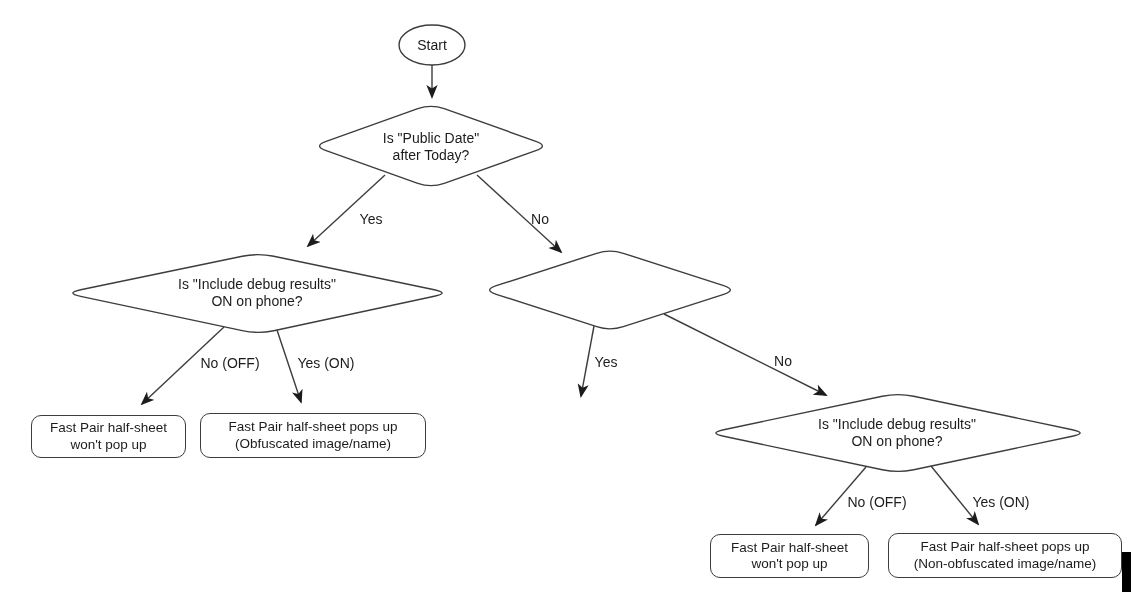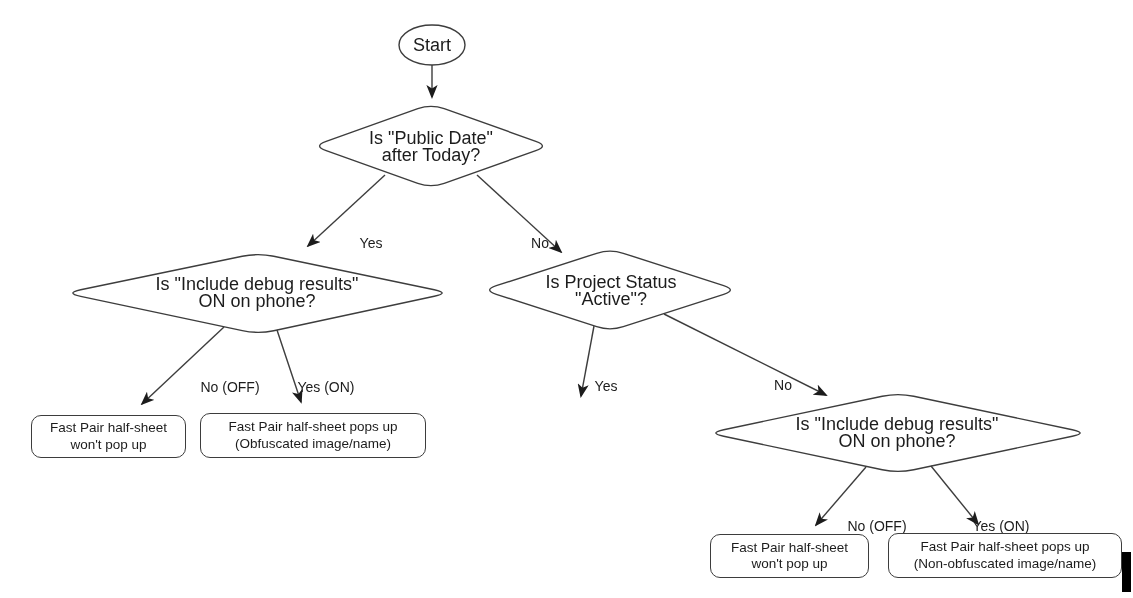--- a/index.html
+++ b/index.html
@@ -12,30 +12,29 @@
     background: #ffffff;
     overflow: hidden;
   }
   .svg-layer { position: absolute; left: 0; top: 0; }
   .node-label {
     position: absolute;
     transform: translate(-50%, -50%);
     text-align: center;
     white-space: pre-line;
     color: #1c1c1c;
-    font-size: 18px;
+    font-size: 14px;
     line-height: 17px;
   }
   .edge-label {
     position: absolute;
     transform: translate(-50%, -50%);
     white-space: nowrap;
     color: #1c1c1c;
     font-size: 14px;
-    margin-top: 24px;
   }
   .terminal-box {
     position: absolute;
     border: 1.4px solid #3d3d3d;
     border-radius: 10px;
     background: #ffffff;
     display: flex;
     align-items: center;
     justify-content: center;
     text-align: center;
@@ -82,22 +81,20 @@
     <line x1="664" y1="314" x2="826" y2="395" stroke="#3d3d3d" stroke-width="1.4" marker-end="url(#arrow)"></line>
     <line x1="866" y1="467" x2="816" y2="525" stroke="#3d3d3d" stroke-width="1.4" marker-end="url(#arrow)"></line>
     <line x1="931" y1="466" x2="978" y2="524" stroke="#3d3d3d" stroke-width="1.4" marker-end="url(#arrow)"></line>
   </svg>
 
   <div class="node-label" style="left:432px; top:45px;">Start</div>
   <div class="node-label" style="left:431px; top:147px;">Is "Public Date"
 after Today?</div>
   <div class="node-label" style="left:257px; top:293px;">Is "Include debug results"
 ON on phone?</div>
-  <div class="node-label" style="left:611px; top:291px;">Is Project Status
-"Active"?</div>
   <div class="node-label" style="left:897px; top:433px;">Is "Include debug results"
 ON on phone?</div>
 
   <div class="edge-label" style="left:371px; top:219px;">Yes</div>
   <div class="edge-label" style="left:540px; top:219px;">No</div>
   <div class="edge-label" style="left:230px; top:363px;">No (OFF)</div>
   <div class="edge-label" style="left:326px; top:363px;">Yes (ON)</div>
   <div class="edge-label" style="left:606px; top:362px;">Yes</div>
   <div class="edge-label" style="left:783px; top:361px;">No</div>
   <div class="edge-label" style="left:877px; top:502px;">No (OFF)</div>

